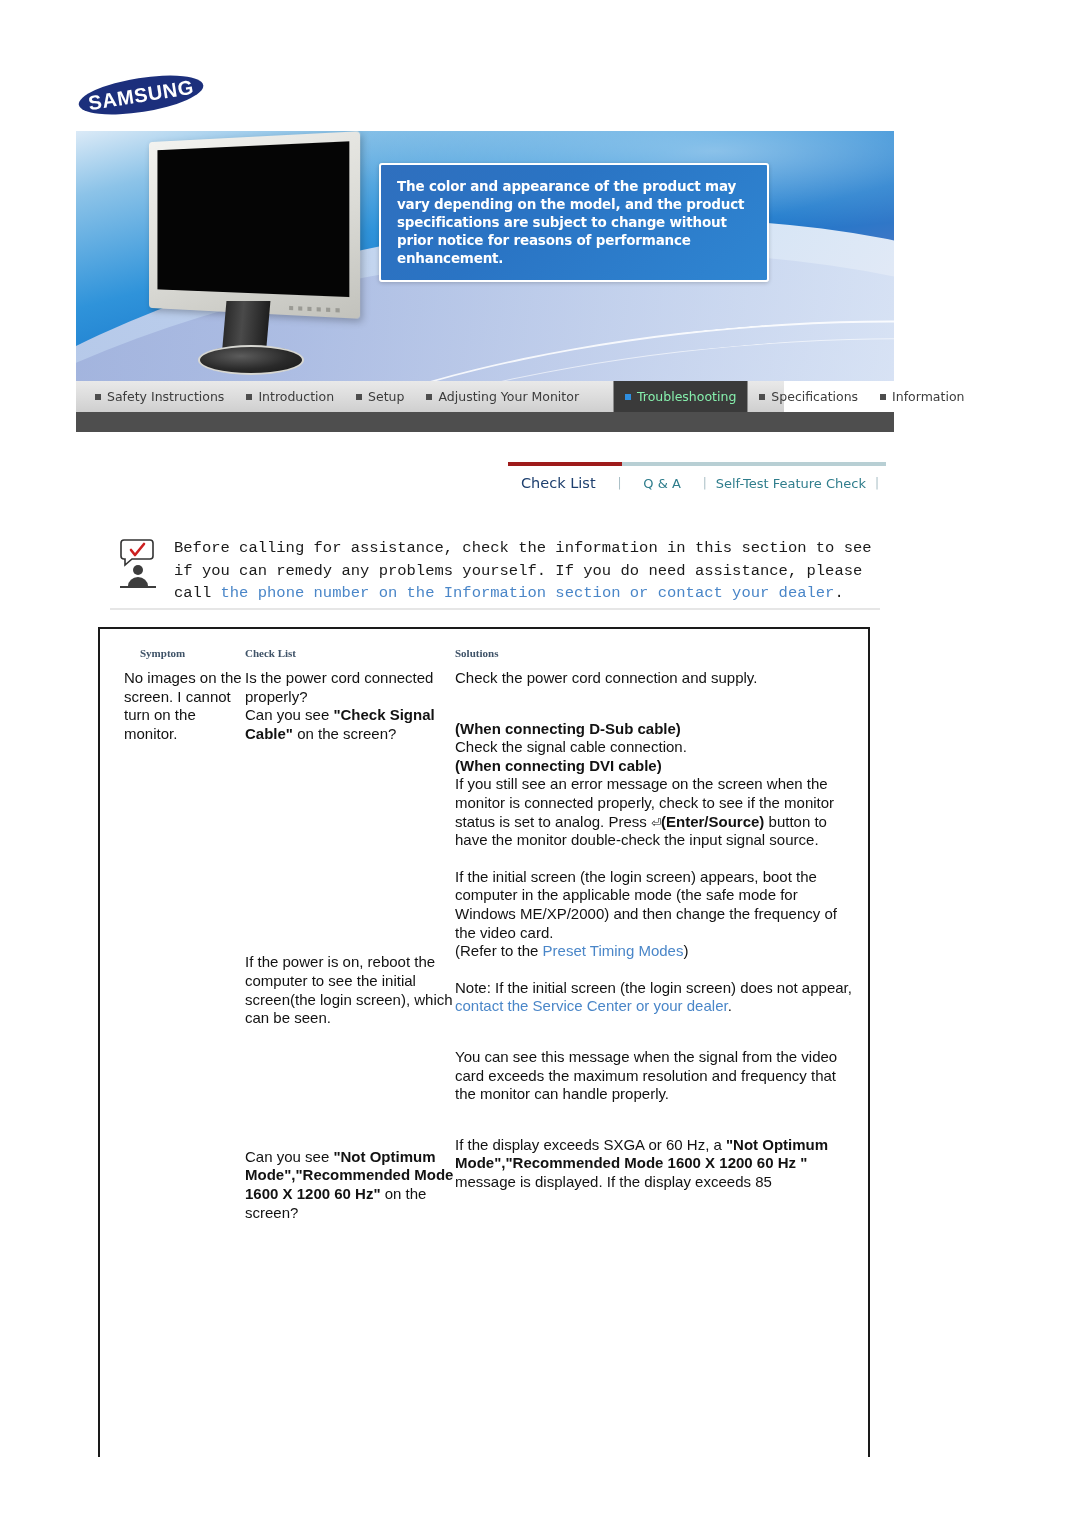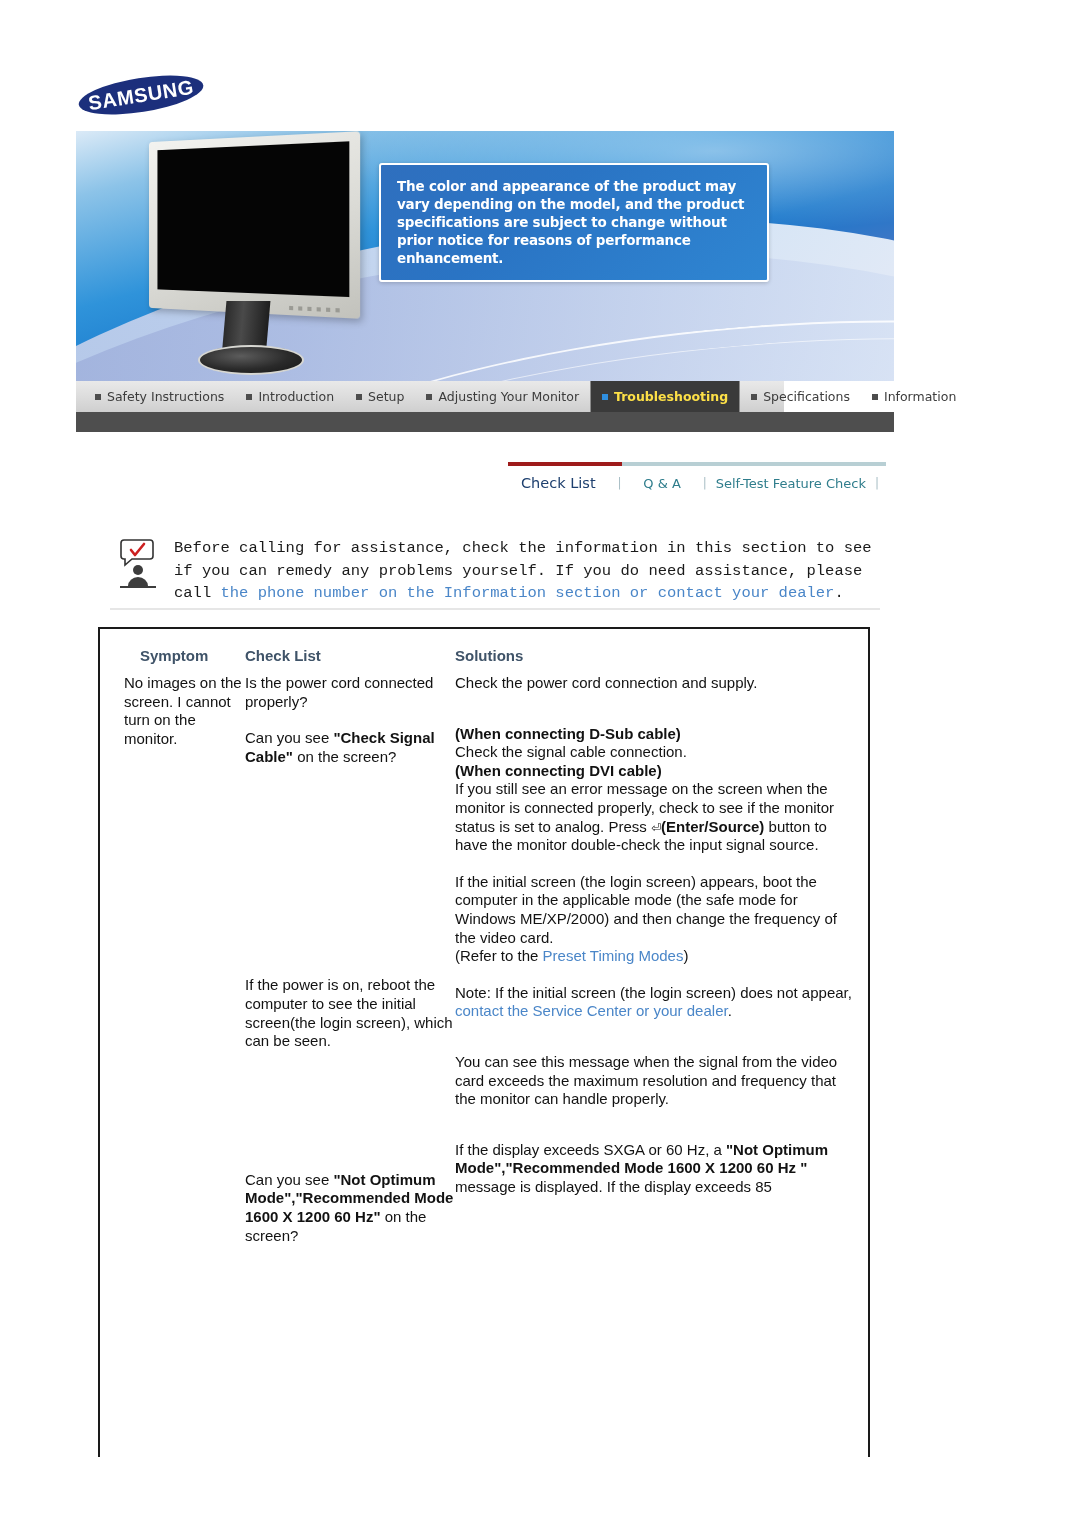--- a/index.html
+++ b/index.html
@@ -195,24 +195,25 @@
     cursor: pointer;
   }
   .nav-item .bullet {
     width: 6px; height: 6px;
     background: #4d4d4d;
     display: inline-block;
     flex: 0 0 auto;
   }
   .nav-item.active {
     background: #3a3a3a;
-    color: #fde047;
-    font-weight: bold;
+    color: #86efac;
+    font-weight: normal;
     border-left: 1px solid #8c8c8c;
     border-right: 1px solid #8c8c8c;
+    margin-left: 23px;
   }
   .nav-item.active .bullet { background: #2f8fe0; }
 
   .navbar-foot {
     position: absolute;
     left: 76px;
     top: 412px;
     width: 818px;
     height: 20px;
     background: #4e4e4e;
@@ -307,43 +308,43 @@
     border-right: 2px solid #1a1a1a;
     border-top: 2px solid #1a1a1a;
     background: #ffffff;
     overflow: hidden;
   }
   .thead {
     display: flex;
     padding: 18px 0 10px 0;
   }
   .th {
-    font-size: 15px;
+    font-size: 11px;
     font-weight: bold;
     color: #3f5368;
-    font-family: Liberation Sans, sans-serif;
+    font-family: Liberation Serif, serif;
   }
   .col-sym  { width: 145px; padding-left: 40px; }
   .col-chk  { width: 210px; }
   .col-sol  { width: 340px; }
 
   .tbody { display: flex; }
   .tcol { }
   .tcol.sym  { width: 145px; padding-left: 24px; }
   .tcol.chk  { width: 210px; }
   .tcol.sol  { width: 400px; }
 
   .cell {
     font-size: 15px;
     line-height: 18.6px;
     color: #121212;
     font-family: "Liberation Sans", sans-serif;
   }
   .cell b { font-weight: bold; }
-  .blk { margin-bottom: 18px; }
+  .blk { }
   .blk-lg { margin-bottom: 32px; }
   .spacer-18 { height: 18px; }
   .spacer-120 { height: 120px; }
   .spacer-210 { height: 210px; }
   .enterkey {
     display: inline-block;
     font-family: "DejaVu Sans", sans-serif;
     font-size: 12px;
     line-height: 1;
     vertical-align: baseline;

